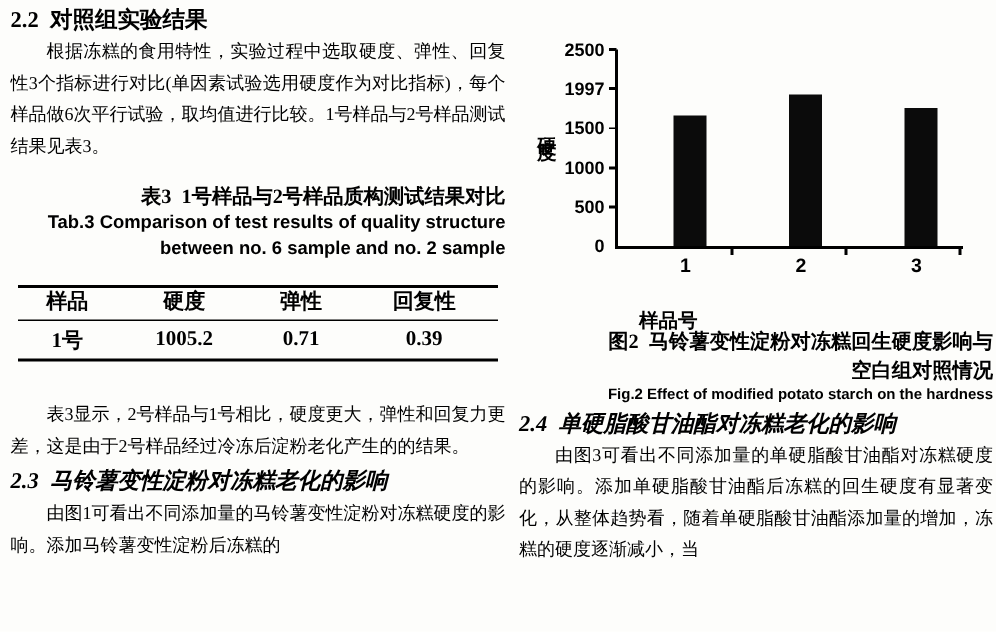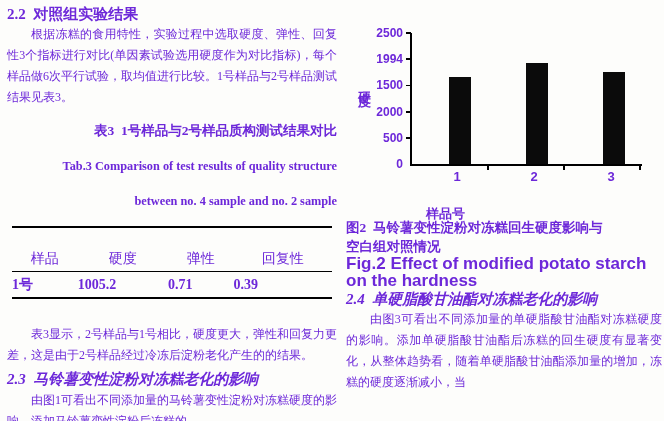--- a/index.html
+++ b/index.html
@@ -1,37 +1,37 @@
 <!DOCTYPE html>
 <html><head>
 <meta charset="utf-8">
 <style>
   html,body { margin:0; padding:0; }
   .page {
     position:relative; width:664px; height:421px;
-    background:#fdfdfb; color:#6d28d9; overflow:hidden;
+    background:#fdfdfb; color:#000000; overflow:hidden;
     font-family:"Liberation Serif","DejaVu Serif",serif;
   }
   .col-left  { position:absolute; left:7px;  top:4px; width:330px; }
   .col-right { position:absolute; left:346px; top:4px; width:316px; }
 
   .sec-heading { font-weight:bold; font-size:15px; line-height:20px; white-space:pre; }
   .sec-heading.kai { font-style:italic; }
   p.body { margin:0; font-size:12px; line-height:21px; text-align:justify; text-indent:2em; }
 
   .tbl-title { margin-top:13px; text-align:right; }
   .tbl-title-zh { font-size:13.5px; font-weight:bold; line-height:19px; white-space:pre; }
   .tbl-title-en { font-size:12.3px; font-weight:bold; line-height:16.5px;
-                  font-family:Liberation Serif, serif;margin-top:18px; }
+                  font-family:Liberation Sans, sans-serif; }
 
   table.qtable { width:320px; margin:17px auto 0; border-collapse:collapse;
                  border-top:2.5px solid #000; border-bottom:2.5px solid #000;
                  font-size:14px; }
-  table.qtable th { font-weight:normal; padding:22px 0 3px; border-bottom:1.5px solid #000; text-align:center; }
-  table.qtable td { font-weight:bold; padding:3.5px 0; text-align:left; }
+  table.qtable th { font-weight:bold; padding:0 0 3px; border-bottom:1.5px solid #000; text-align:center; }
+  table.qtable td { font-weight:bold; padding:3.5px 0; text-align:center; }
 
   .p-after-table { margin-top:25px !important; }
   .h23 { margin-top:3px; }
   .p-after-h23 { margin-top:1px !important; }
 
   
   .chart { position:relative; height:200px; }
   .plot  { position:absolute; left:64px; top:29px; width:230px; height:131px;
            border-left:2px solid #000; border-bottom:2px solid #000; }
   .ytick-label { position:absolute; right:calc(100% + 9px); transform:translateY(50%);
@@ -44,39 +44,39 @@
   .xtick { position:absolute; bottom:-6px; width:2px; height:4px; background:#000; }
   .xt0{left:75px} .xt1{left:151px} .xt2{left:227px}
   .xcat { position:absolute; top:calc(100% + 5px); transform:translateX(-50%);
           font-family:"Liberation Sans","DejaVu Sans",sans-serif; font-weight:bold; font-size:13px; }
   .xc0{left:45px} .xc1{left:122px} .xc2{left:199px}
   .xaxis-title { position:absolute; left:80px; width:230px; top:180px; text-align:left;
                  font-weight:bold; font-size:13px;margin-top:21px; }
   .yaxis-title { position:absolute; left:9px; top:77px; writing-mode:vertical-rl;
                  font-weight:bold; font-size:13px; letter-spacing:2px; }
 
-  .fig-caption { margin-top:14px; text-align:left; }
+  .fig-caption { margin-top:14px; text-align:right; }
   .fig-zh { font-size:13.5px; font-weight:bold; line-height:19px; white-space:pre; }
-  .fig-en { font-size:17px; font-weight:bold; line-height:16.5px;
+  .fig-en { font-size:10px; font-weight:bold; line-height:16.5px;
             font-family:"Liberation Sans","DejaVu Sans",sans-serif; }
   .h24 { }
 </style>
 </head>
 <body>
 
 <div class="page">
 
   <div class="col-left">
     <div class="sec-heading">2.2  对照组实验结果</div>
     <p class="body">根据冻糕的食用特性，实验过程中选取硬度、弹性、回复性3个指标进行对比(单因素试验选用硬度作为对比指标)，每个样品做6次平行试验，取均值进行比较。1号样品与2号样品测试结果见表3。</p>
 
     <div class="tbl-title">
       <div class="tbl-title-zh">表3  1号样品与2号样品质构测试结果对比</div>
       <div class="tbl-title-en">Tab.3  Comparison of test results of quality structure</div>
-      <div class="tbl-title-en">between no. 4 sample and no. 2 sample</div>
+      <div class="tbl-title-en">between no. 6 sample and no. 2 sample</div>
     </div>
 
     <table class="qtable">
       <thead>
         <tr>
           <th>样品</th>
           <th>硬度</th>
           <th>弹性</th>
           <th>回复性</th>
         </tr>
@@ -96,23 +96,23 @@
     <p class="body p-after-h23">由图1可看出不同添加量的马铃薯变性淀粉对冻糕硬度的影响。添加马铃薯变性淀粉后冻糕的</p>
   </div>
 
   <div class="col-right">
 
     <div class="chart">
       <div class="yaxis-title">硬度</div>
       <div class="plot">
         <span class="ytick-label b0">0</span>
         <span class="ytick-label b1">500</span>
-        <span class="ytick-label b2">2000</span>
+        <span class="ytick-label b2">1000</span>
         <span class="ytick-label b3">1500</span>
-        <span class="ytick-label b4">1994</span>
+        <span class="ytick-label b4">1997</span>
         <span class="ytick-label b5">2500</span>
         <span class="ytick b1"></span>
         <span class="ytick b2"></span>
         <span class="ytick b3"></span>
         <span class="ytick b4"></span>
         <span class="ytick b5"></span>
         <div class="bar bar-0" style="height: 66.8%; background: rgb(11, 11, 11);"></div>
         <div class="bar bar-1" style="height: 76.8%; background: rgb(11, 11, 11);"></div>
         <div class="bar bar-2" style="height: 70.2%; background: rgb(11, 11, 11);"></div>
         <span class="xtick xt0"></span>

